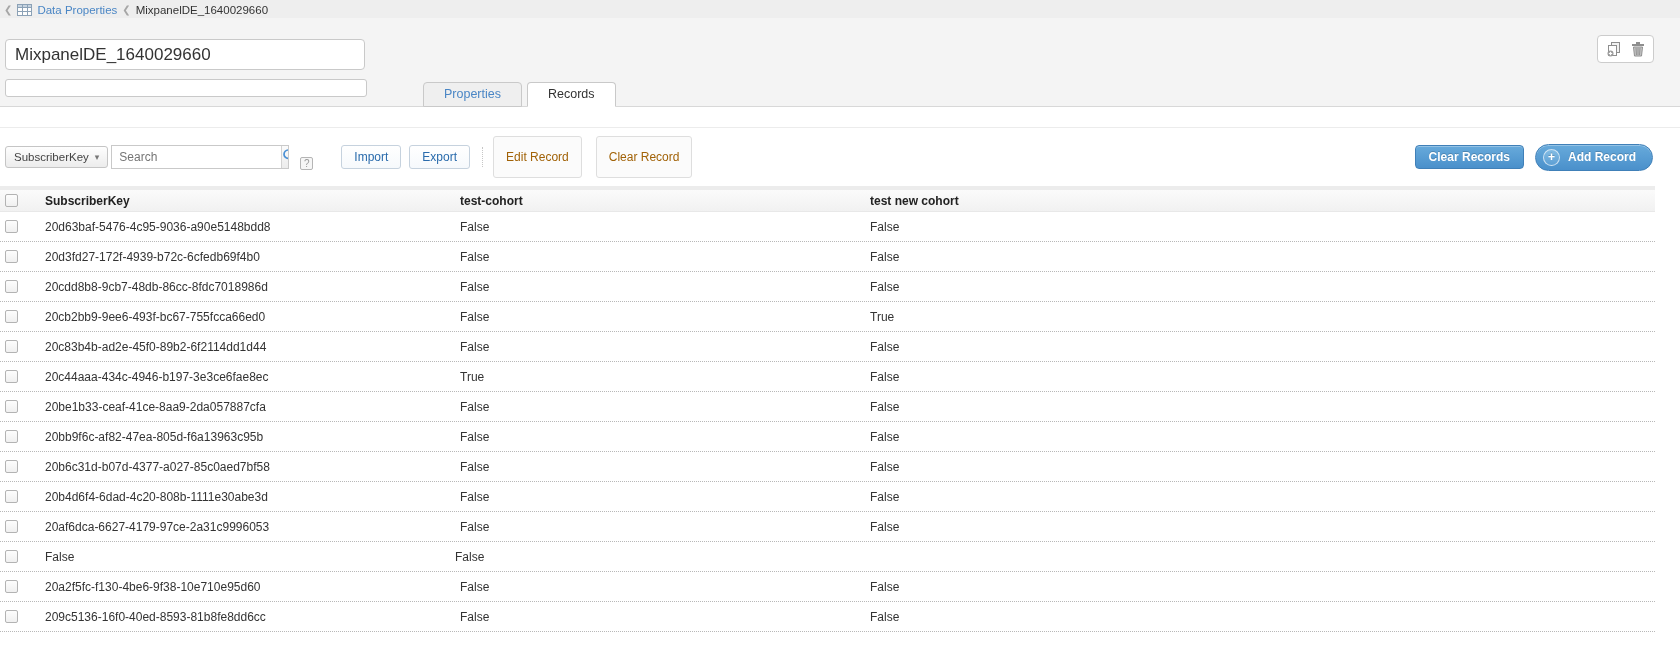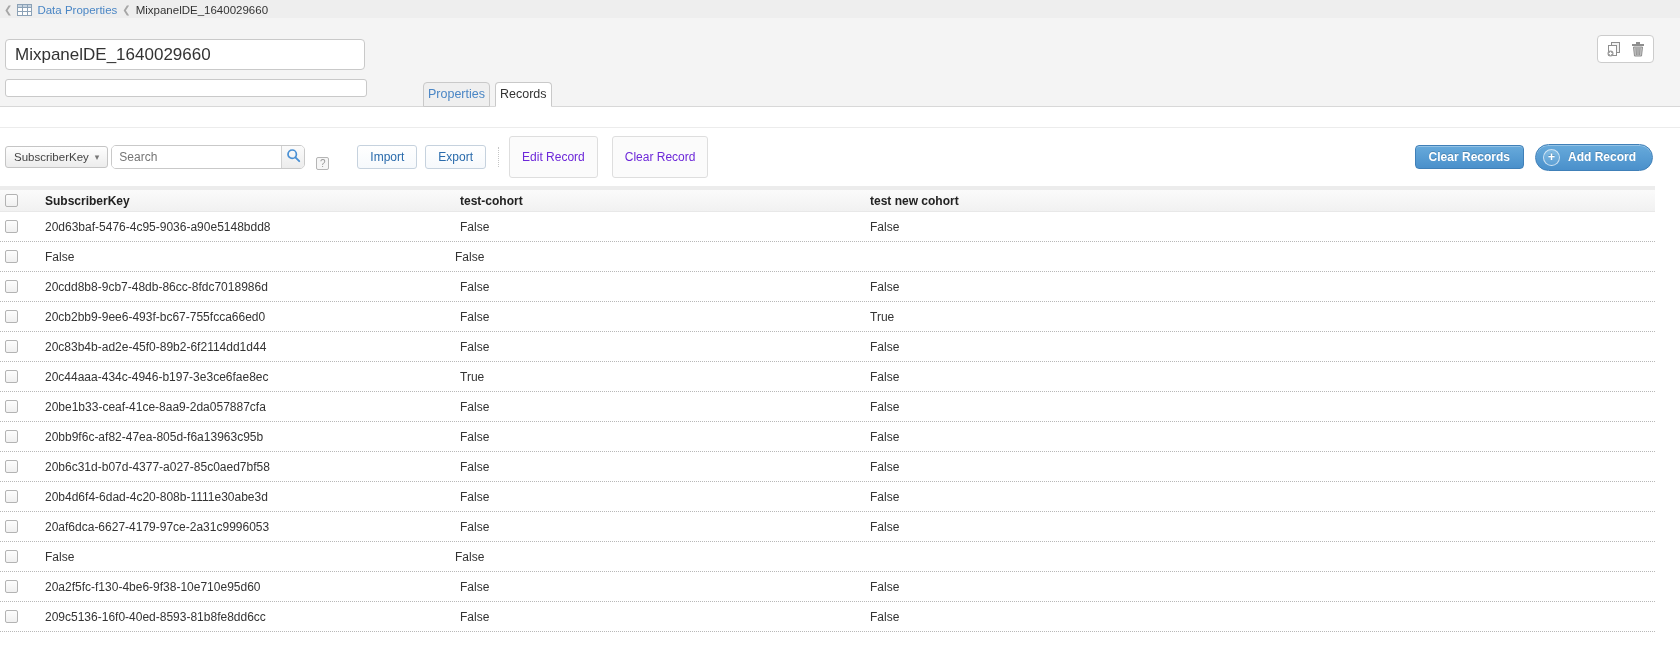--- a/index.html
+++ b/index.html
@@ -22,49 +22,49 @@
   .desc-input { position: absolute; left: 5px; top: 79px; width: 362px; height: 18px;
                 border: 1px solid #c9c9c9; border-radius: 3px; font-size: 11px; padding: 0 6px;
                 background: #fff; font-family: "Liberation Sans", sans-serif; }
 
   .action-box { position: absolute; right: 26px; top: 35px; height: 28px; padding: 0 8px;
                 background: #fff; border: 1px solid #ccc; border-radius: 4px;
                 display: flex; align-items: center; gap: 9px; }
   .icon-btn { display: inline-flex; cursor: pointer; }
 
   .tabs { position: absolute; left: 423px; bottom: -1px; display: flex; gap: 5px; }
-  .tab { padding: 4px 4px 5px; font-size: 12.5px; border: 1px solid #c9c9c9; border-radius: 4px 4px 0 0;
+  .tab { padding: 4px 20px 5px; font-size: 12.5px; border: 1px solid #c9c9c9; border-radius: 4px 4px 0 0;
          background: #efefef; color: #4a86c5; cursor: pointer; }
   .tab.active { background: #fff; color: #333; border-bottom: 1px solid #fff; }
 
   
   .panel { background: #fff; }
   .toolbar { display: flex; align-items: center; margin-top: 20px; border-top: 1px solid #ececec;
              padding: 8px 27px 8px 5px; }
   .btn { font-family: "Liberation Sans", sans-serif; font-size: 12px; cursor: pointer; white-space: nowrap; }
   .field-btn { height: 22px; padding: 0 8px; background: linear-gradient(#fefefe, #ececec);
                border: 1px solid #c5c5c5; border-radius: 3px; color: #444; font-size: 11.5px;
                display: flex; align-items: center; gap: 6px; }
   .caret { font-size: 9px; color: #777; }
 
-  .search-wrap { margin-left: 3px; width: 194px; height: 24px; border: 1px solid #c9c9c9; border-radius: 5px;
+  .search-wrap { margin-left: 3px; width: 178px; height: 24px; border: 1px solid #c9c9c9; border-radius: 0;
                  background: #fff; display: flex; overflow: hidden; }
   .search-input { flex: 1; border: none; outline: none; font-size: 12px; padding: 0 7px; color: #444;
                   font-family: "Liberation Sans", sans-serif; }
   .search-btn { width: 27px; border: none; border-left: 1px solid #d2d2d2; cursor: pointer;
                 background: linear-gradient(#fbfbfb, #ececec); display: flex; align-items: center; justify-content: center; }
 
   .help-box { margin-left: 11px; margin-top: 13px; width: 13px; height: 13px; border: 1px solid #b5b5b5;
               border-radius: 2px; background: #f6f6f6; color: #999; font-size: 10px; line-height: 12px;
               text-align: center; cursor: pointer; }
 
   .btn-link { padding: 4px 12px; background: linear-gradient(#ffffff, #f6f9fc); border: 1px solid #c6d2de;
               border-radius: 3px; color: #2a6bac; }
   .btn-disabled { padding: 13px 12px; background: #fbfbfb; border: 1px solid #dedede; border-radius: 3px;
-                  color: #6d28d9; cursor: default; }
+                  color: #a16207; cursor: default; }
   .ml22 { margin-left: 28px; } .ml8 { margin-left: 8px; } .ml14 { margin-left: 14px; }
   .v-divider { height: 20px; border-left: 1px dotted #c6c6c6; margin: 0 10px 0 12px; }
   .spacer { flex: 1; }
 
   .btn-primary { padding: 4px 13px; background: linear-gradient(#67aadb, #4a90cb); border: 1px solid #4080b8;
                  border-radius: 4px; color: #fff; font-weight: bold; font-size: 12px;
                  text-shadow: 0 -1px 0 rgba(0,0,0,0.18); box-shadow: inset 0 1px 0 rgba(255,255,255,0.3); }
   .btn-pill { margin-left: 11px; border-radius: 14px; display: flex; align-items: center; gap: 8px;
               padding: 4px 16px 4px 7px; }
   .plus-circle { width: 17px; height: 17px; border-radius: 50%; background: linear-gradient(#83bce4, #5d9fd4);
@@ -187,20 +187,21 @@
           </div>
           <div class="col-key">20d63baf-5476-4c95-9036-a90e5148bdd8</div>
           <div class="col-c1">False</div>
           <div class="col-c2">False</div>
           <div class="col-users"></div>
         </div>
         <div class="row">
           <div class="col-check">
             <input type="checkbox" style="">
           </div>
+          <div class="col-key">20d3fd27-172f-4939-b72c-6cfedb69f4b0</div>
           <div class="col-c1">False</div>
           <div class="col-c2">False</div>
           <div class="col-users"></div>
         </div>
         <div class="row">
           <div class="col-check">
             <input type="checkbox" style="">
           </div>
           <div class="col-key">20cdd8b8-9cb7-48db-86cc-8fdc7018986d</div>
           <div class="col-c1">False</div>

